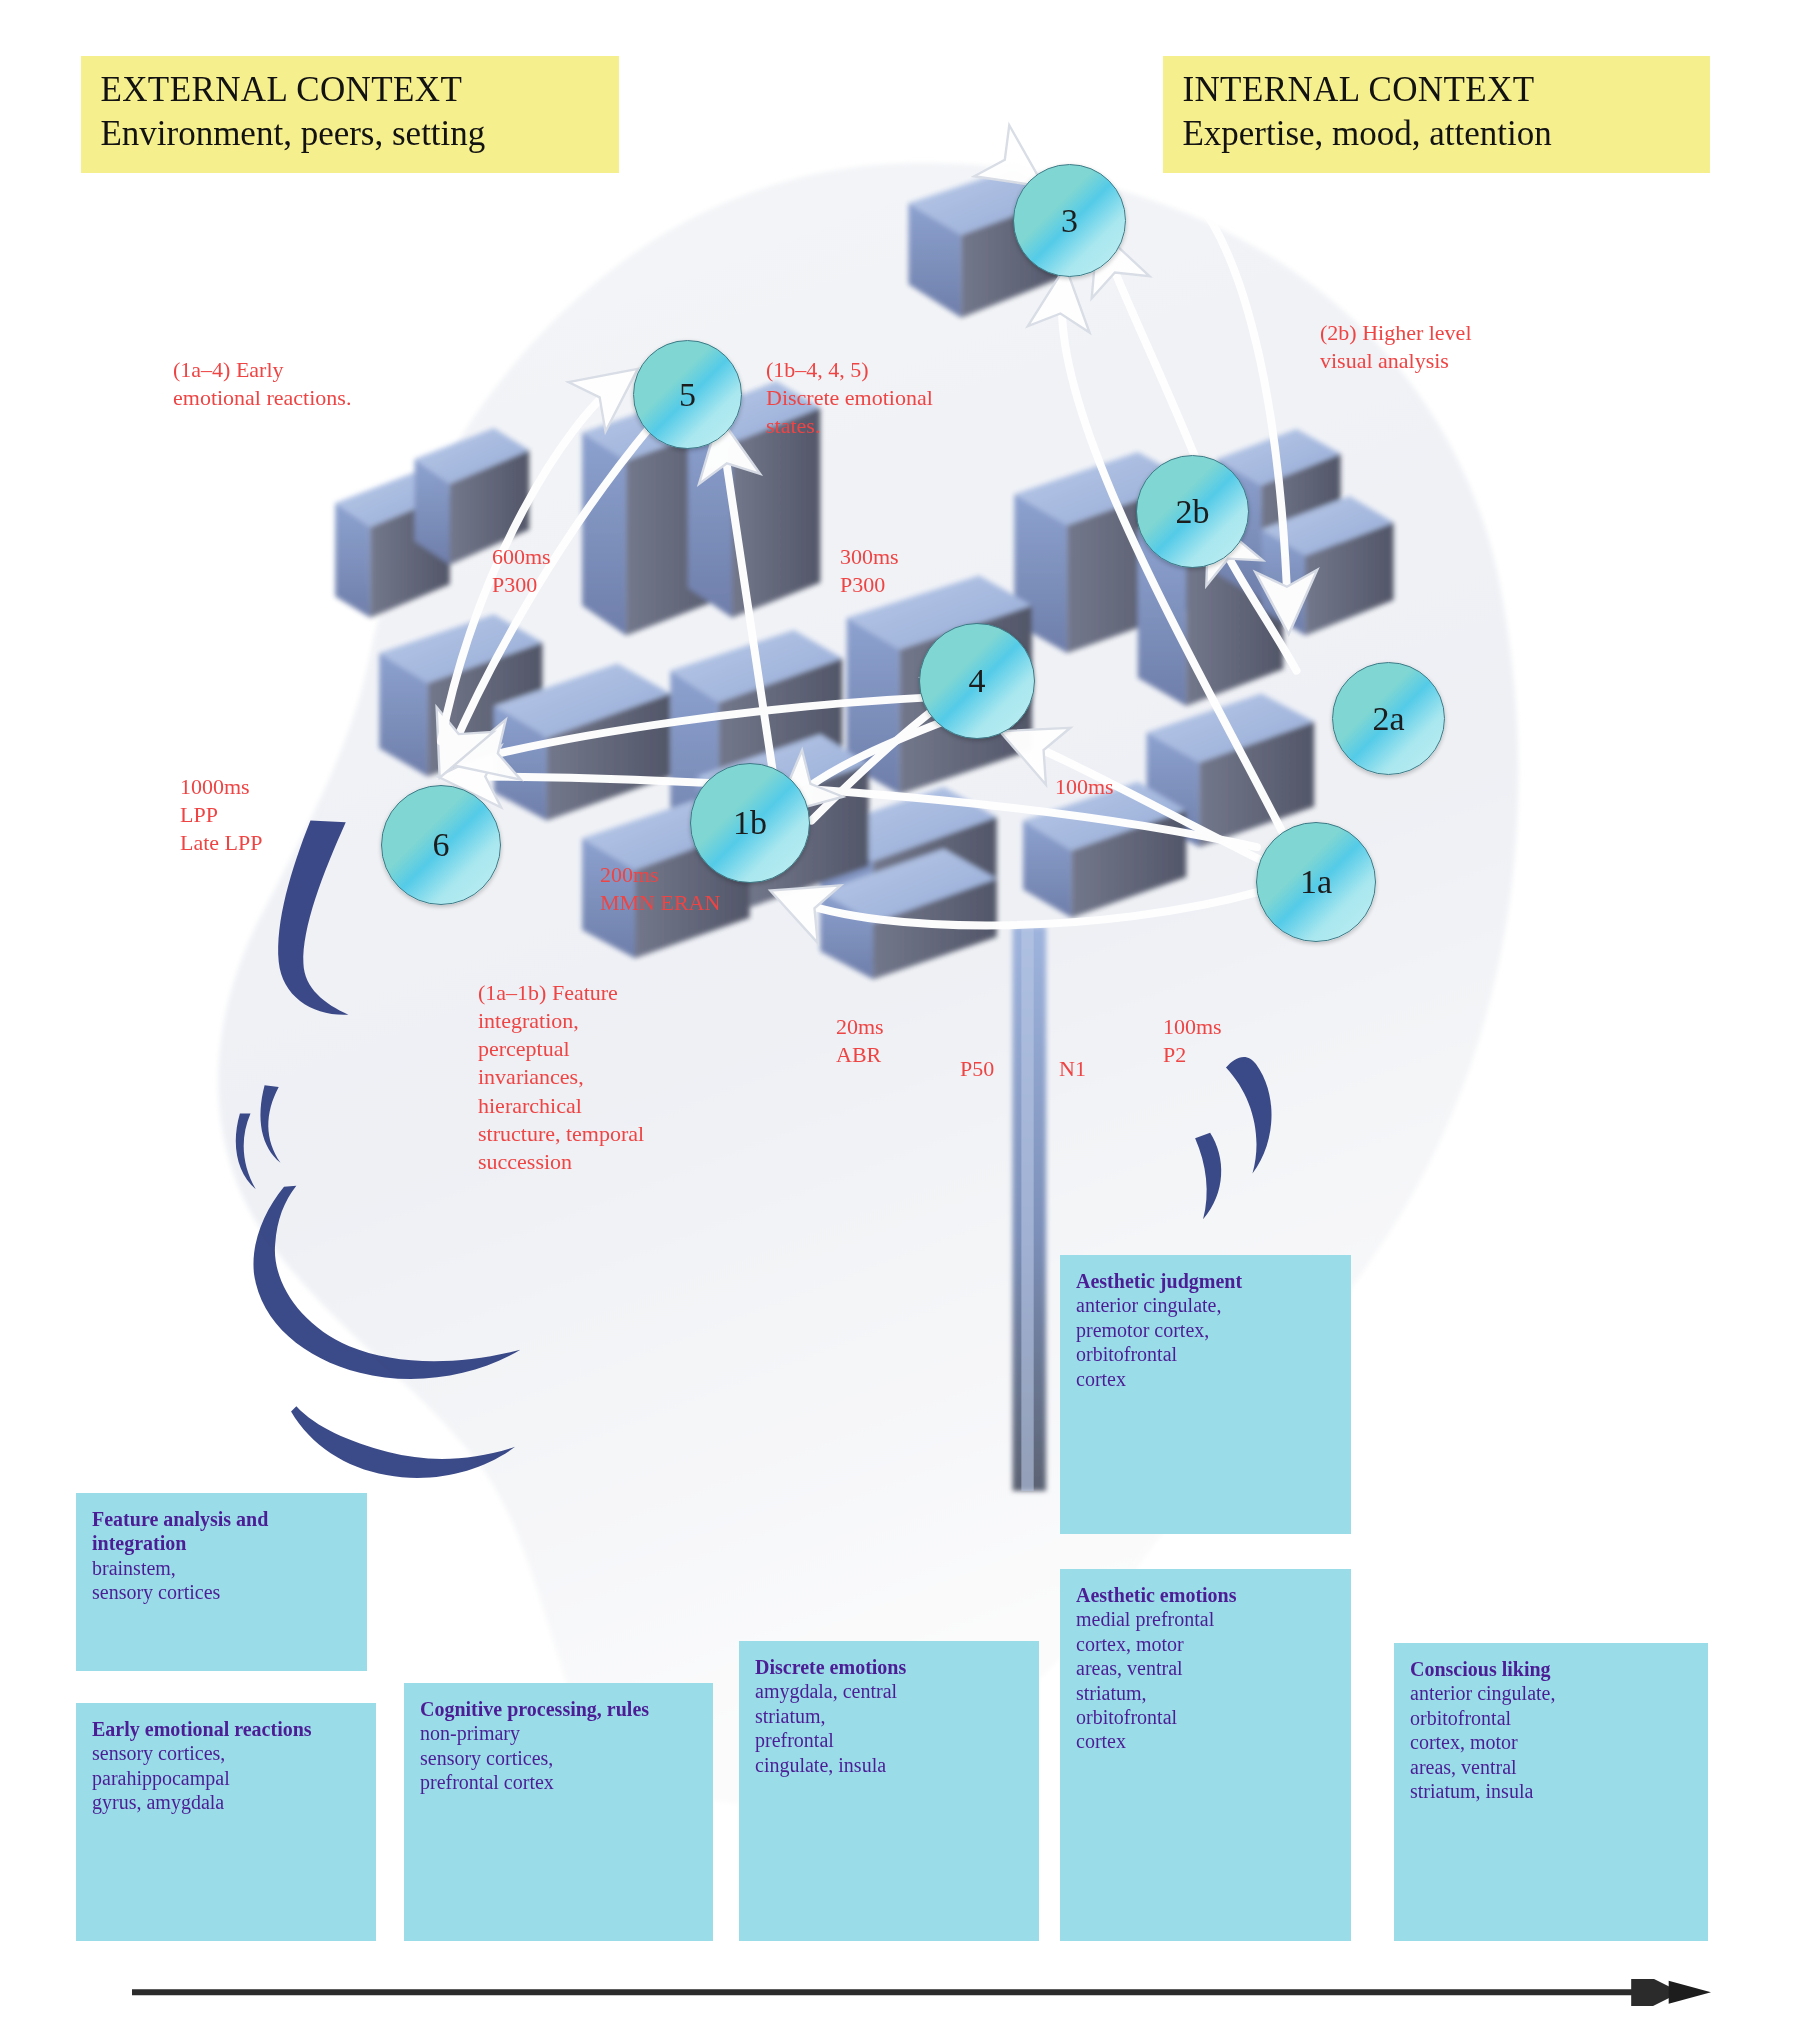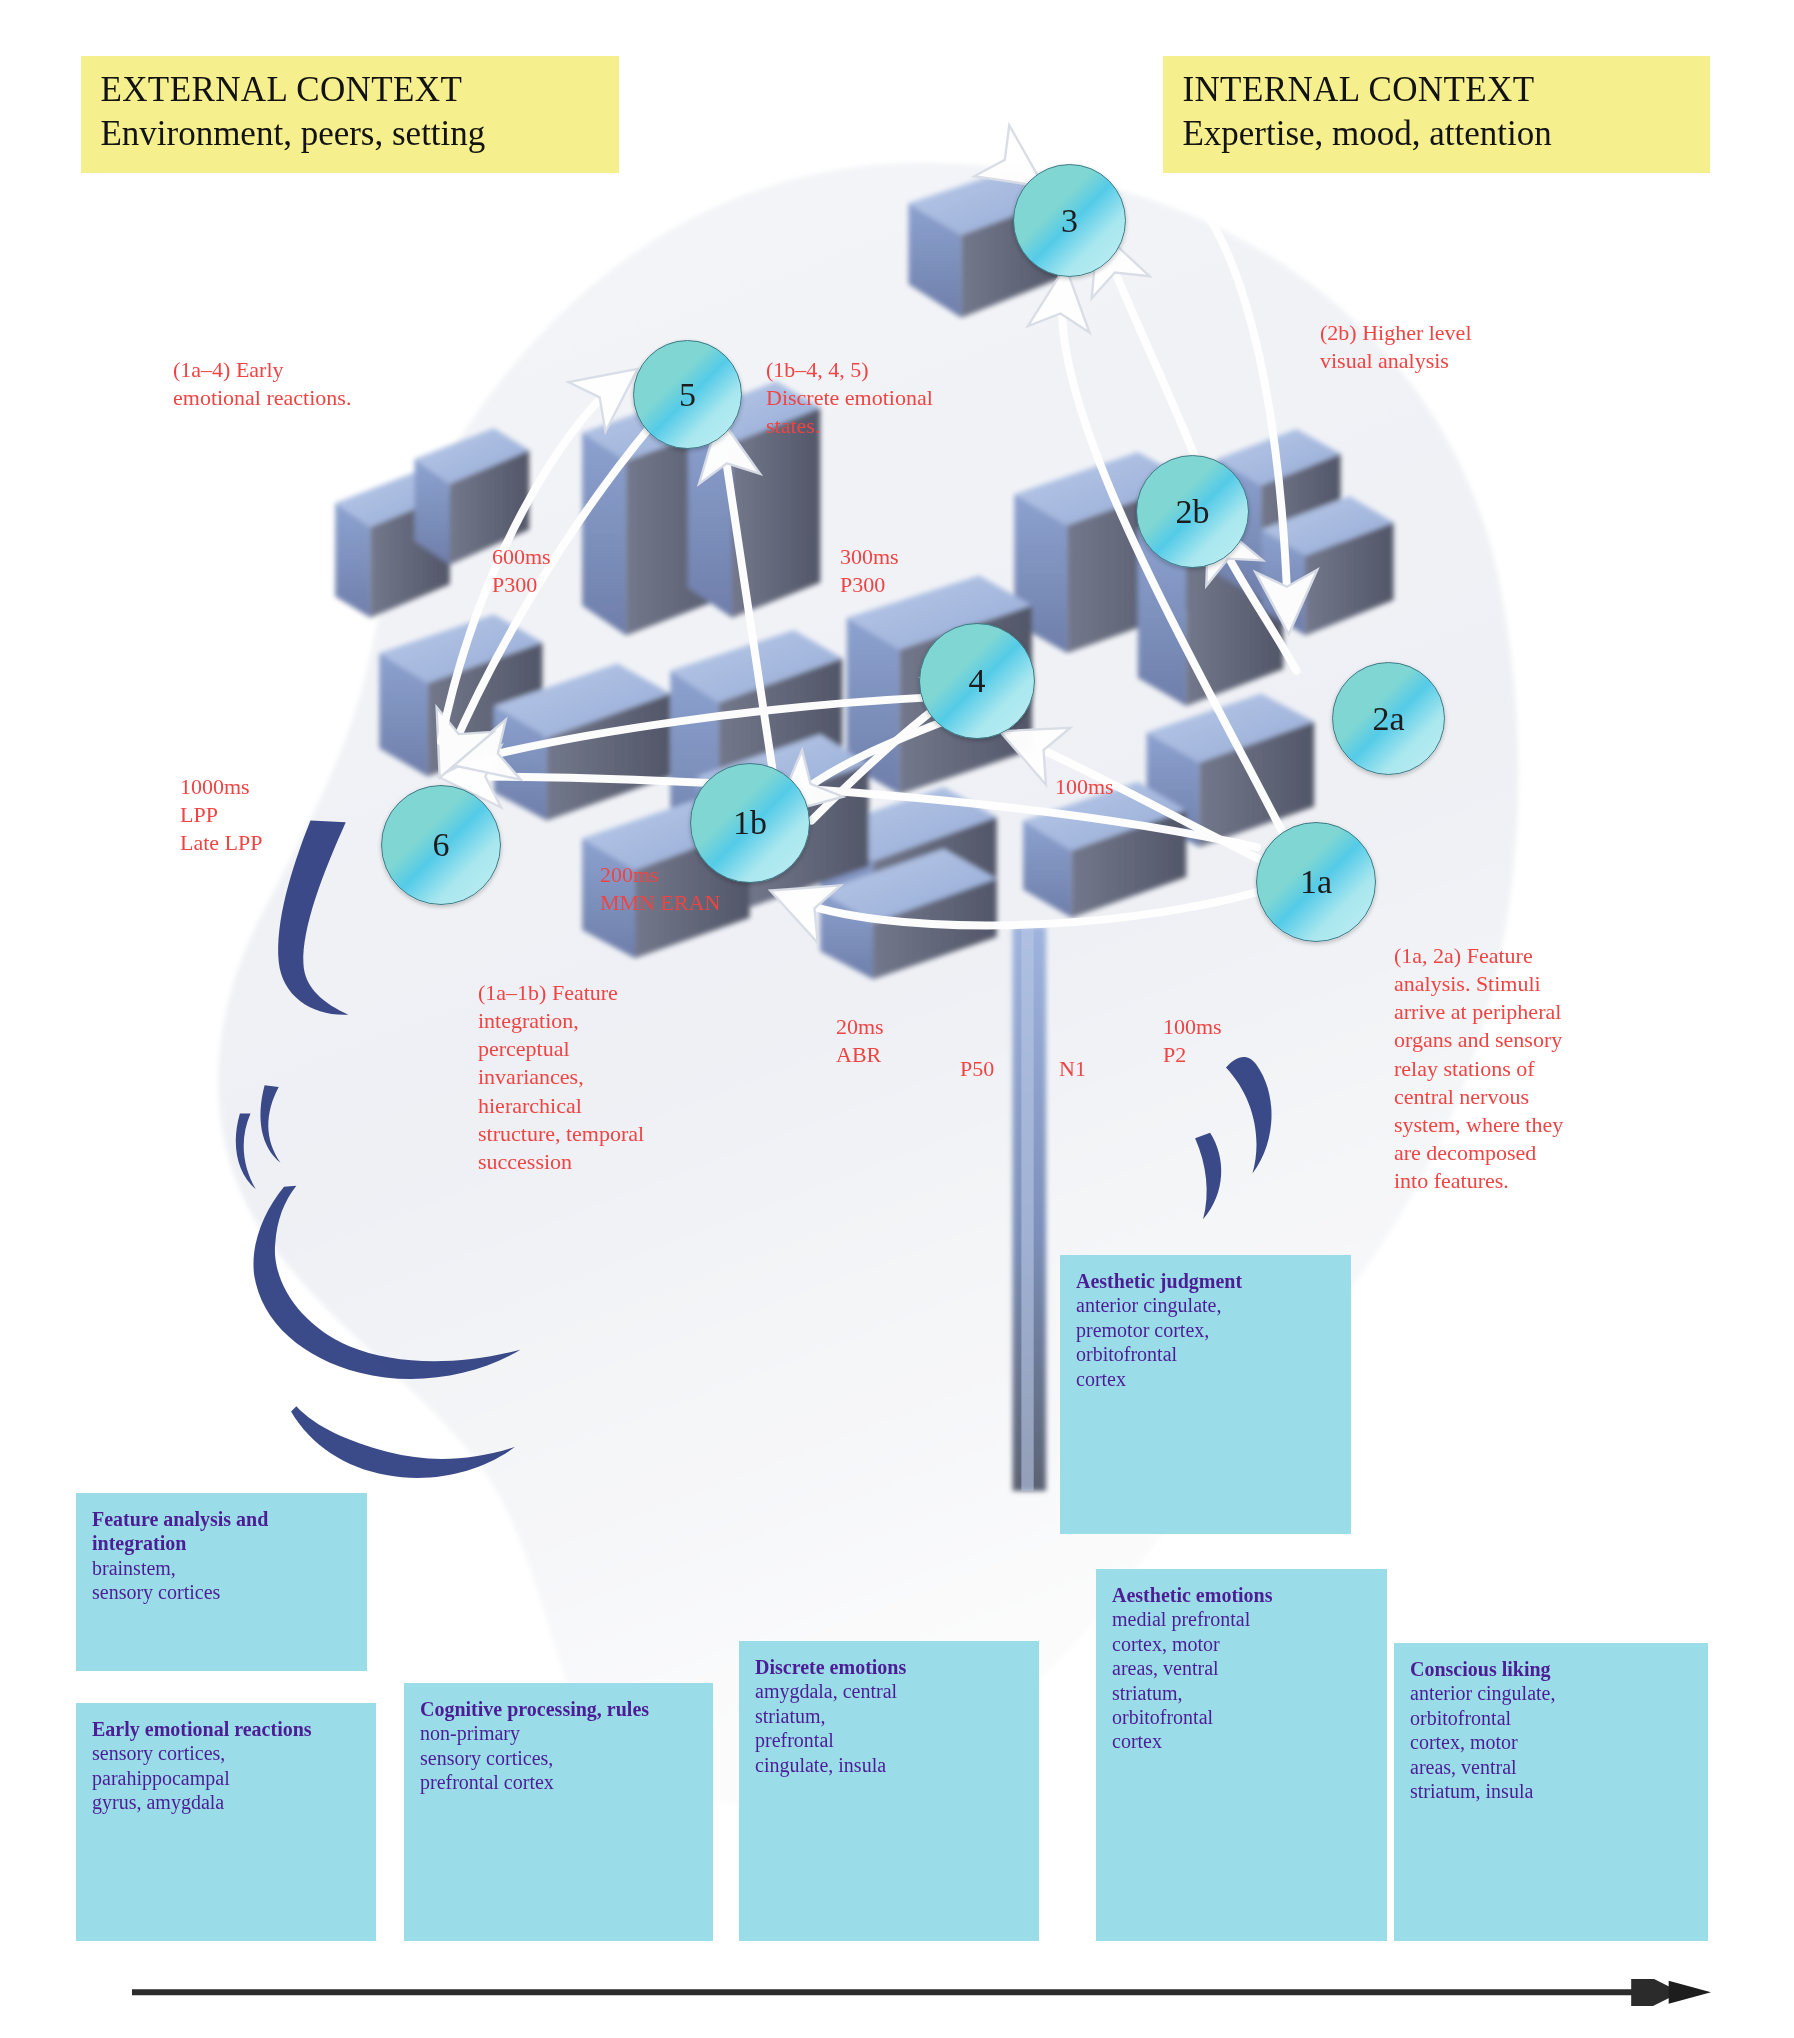--- a/index.html
+++ b/index.html
@@ -328,29 +328,20 @@
 visual analysis</div>
 
   <div class="tlabel" style="left:478px; top:979px; width:326px;">(1a–1b) Feature
 integration,
 perceptual
 invariances,
 hierarchical
 structure, temporal
 succession</div>
 
-  <div class="tlabel" style="left:1394px; top:942px; width:335px;">(1a, 2a) Feature
-analysis. Stimuli
-arrive at peripheral
-organs and sensory
-relay stations of
-central nervous
-system, where they
-are decomposed
-into features.</div>
 
   <div class="tlabel" style="left:492px; top:543px;">600ms
 P300</div>
 
   <div class="tlabel" style="left:840px; top:543px;">300ms
 P300</div>
 
   <div class="tlabel" style="left:180px; top:773px;">1000ms
 LPP
 Late LPP</div>
@@ -404,21 +395,21 @@
 
   <div class="bbox" style="left:1060px; top:1255px; width:291px; height:279px;">
     <b>Aesthetic
 judgment</b>
     <span style="white-space:pre-line;">anterior cingulate,
 premotor cortex,
 orbitofrontal
 cortex</span>
   </div>
 
-  <div class="bbox" style="left:1060px; top:1569px; width:291px; height:372px;margin-left:36px;">
+  <div class="bbox" style="left:1060px; top:1569px; width:291px; height:372px;">
     <b>Aesthetic
 emotions</b>
     <span style="white-space:pre-line;">medial prefrontal
 cortex, motor
 areas, ventral
 striatum,
 orbitofrontal
 cortex</span>
   </div>
 

